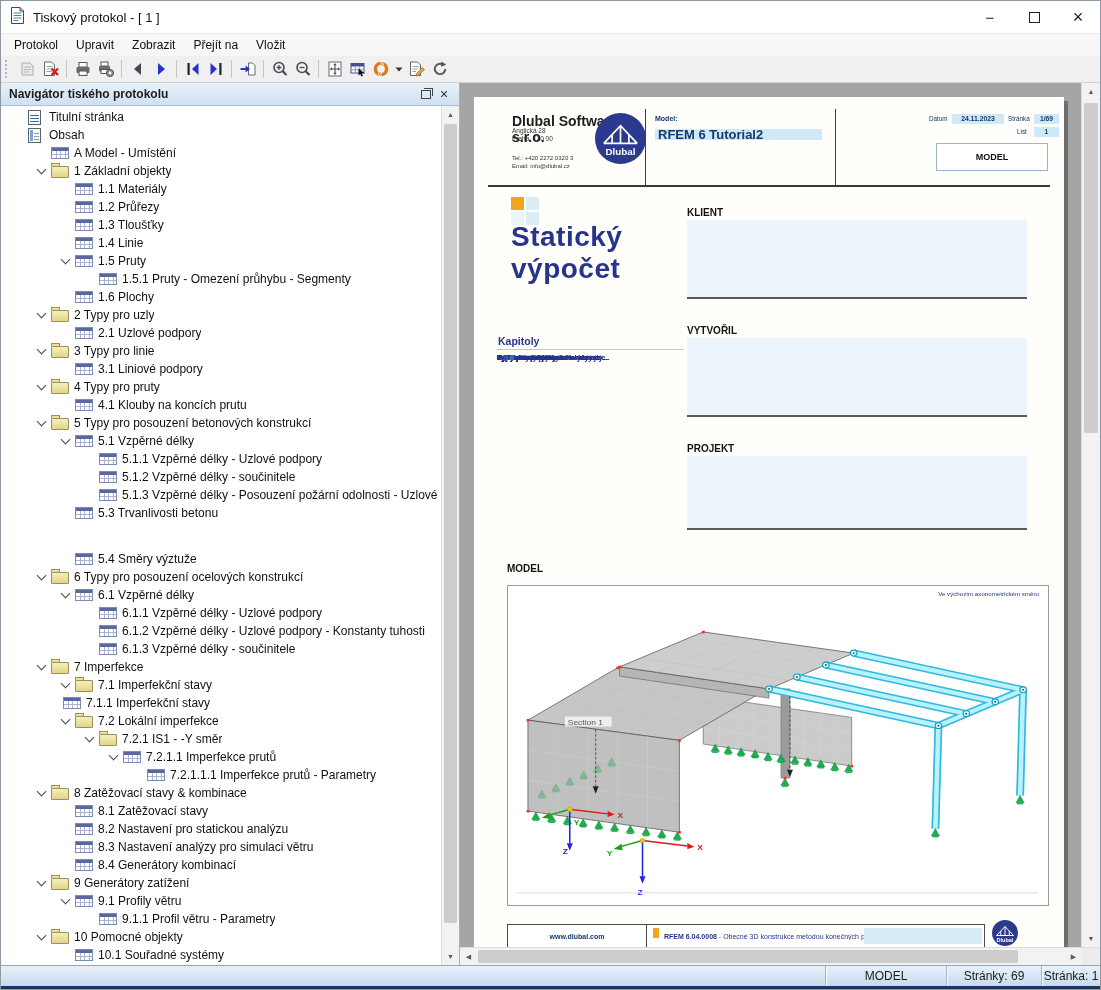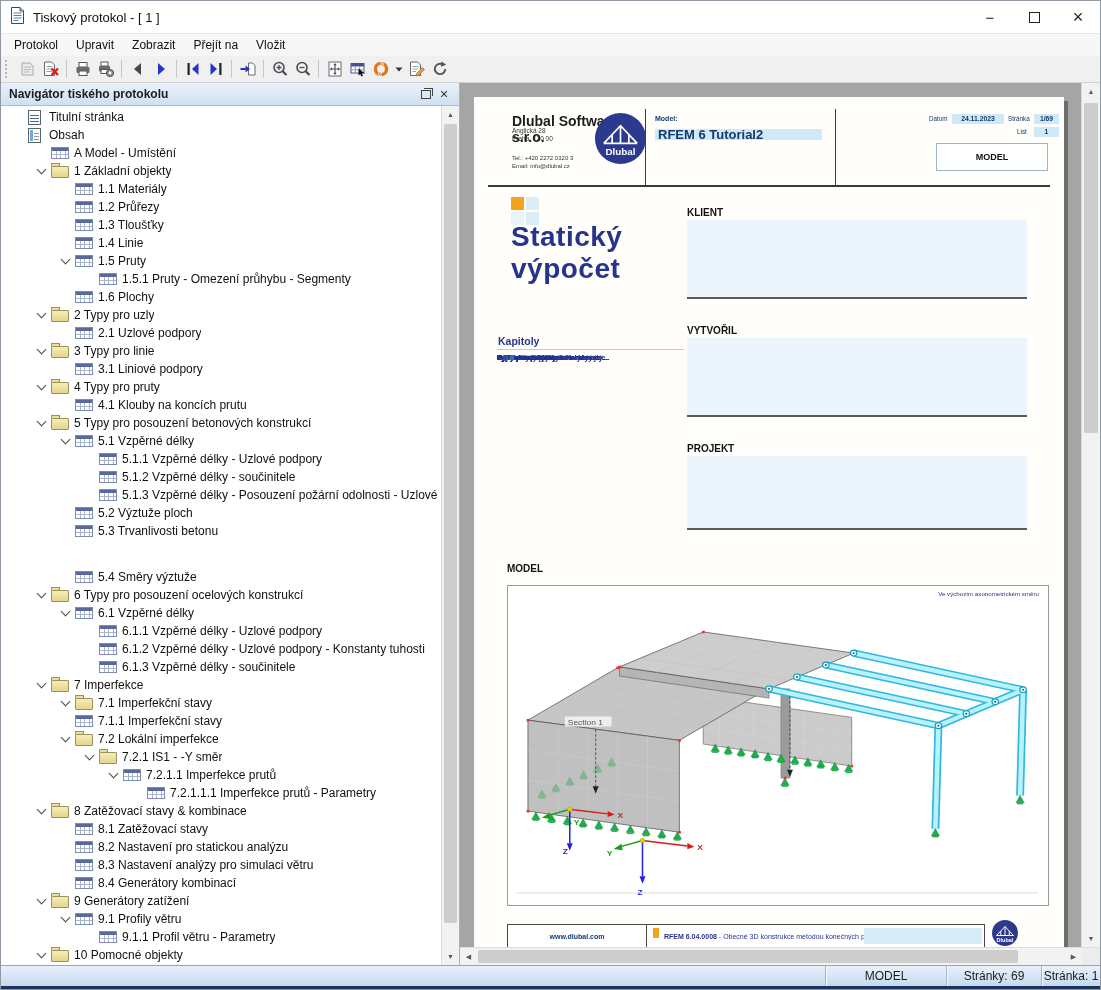--- a/index.html
+++ b/index.html
@@ -414,25 +414,20 @@
               <span class="tlabel">5.1.2 Vzpěrné délky - součinitele</span>
             </div>
             <div class="tree-row" style="padding-left: 78px;">
               <span class="expander"></span>
               <span class="ticon table"></span>
               <span class="tlabel">5.1.3 Vzpěrné délky - Posouzení požární odolnosti - Uzlové podpory</span>
             </div>
             <div class="tree-row" style="padding-left: 54px;">
               <span class="expander"></span>
               <span class="ticon table"></span>
-              <span class="tlabel">5.2 Výztuže ploch</span>
-            </div>
-            <div class="tree-row" style="padding-left: 54px;">
-              <span class="expander"></span>
-              <span class="ticon table"></span>
               <span class="tlabel">5.3 Trvanlivosti betonu</span>
             </div>
             <div class="tree-row" style="padding-left: 54px; margin-top: 28px;">
               <span class="expander"></span>
               <span class="ticon table"></span>
               <span class="tlabel">5.4 Směry výztuže</span>
             </div>
             <div class="tree-row" style="padding-left: 30px;">
               <span class="expander">
                 <span class="chev"></span>
@@ -469,21 +464,21 @@
               <span class="ticon folder"></span>
               <span class="tlabel">7 Imperfekce</span>
             </div>
             <div class="tree-row" style="padding-left: 54px;">
               <span class="expander">
                 <span class="chev"></span>
               </span>
               <span class="ticon folder"></span>
               <span class="tlabel">7.1 Imperfekční stavy</span>
             </div>
-            <div class="tree-row" style="padding-left: 54px;">
+            <div class="tree-row" style="padding-left: 42px;">
               <span class="expander"></span>
               <span class="ticon table"></span>
               <span class="tlabel">7.1.1 Imperfekční stavy</span>
             </div>
             <div class="tree-row" style="padding-left: 54px;">
               <span class="expander">
                 <span class="chev"></span>
               </span>
               <span class="ticon folder"></span>
               <span class="tlabel">7.2 Lokální imperfekce</span>

